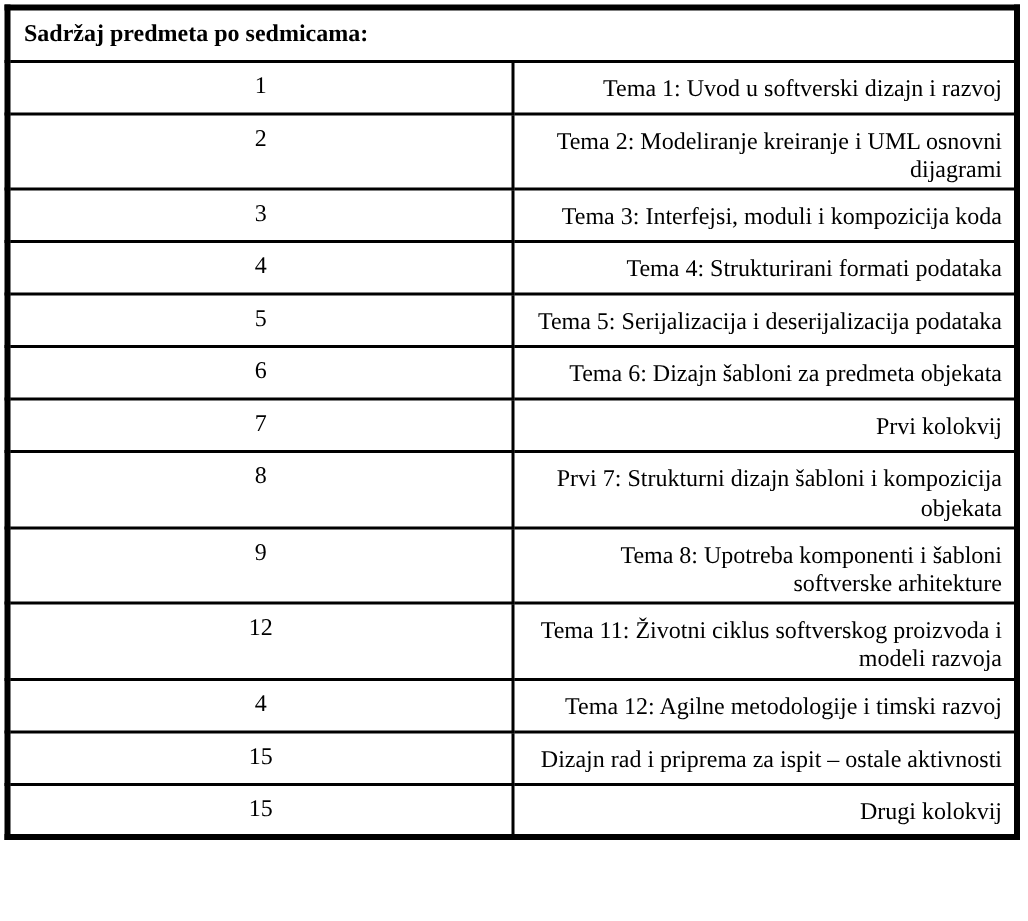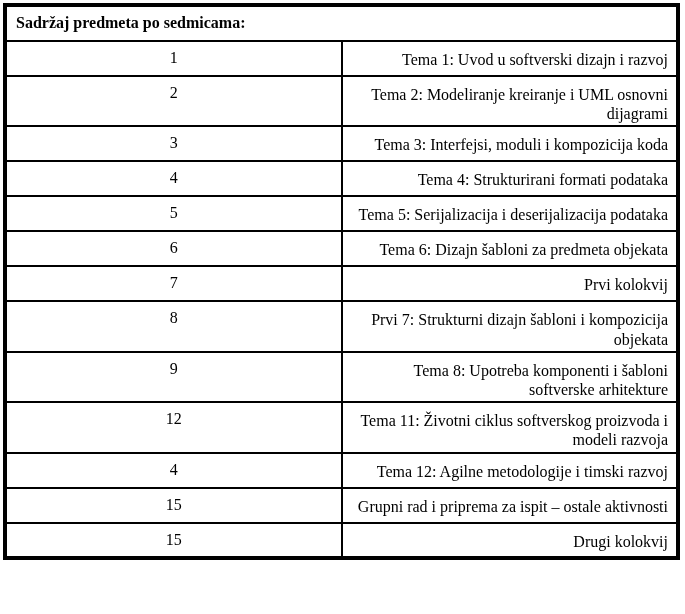--- a/index.html
+++ b/index.html
@@ -104,21 +104,21 @@
       <tr>
         <td class="num-cell">12</td>
         <td class="topic-cell">Tema 11: Životni ciklus softverskog proizvoda i modeli razvoja</td>
       </tr>
       <tr>
         <td class="num-cell">4</td>
         <td class="topic-cell">Tema 12: Agilne metodologije i timski razvoj</td>
       </tr>
       <tr>
         <td class="num-cell">15</td>
-        <td class="topic-cell">Grupni rad i priprema za ispit – ostale aktivnosti</td>
+        <td class="topic-cell">Dizajn rad i priprema za ispit – ostale aktivnosti</td>
       </tr>
       <tr>
         <td class="num-cell">15</td>
         <td class="topic-cell italic indent">Drugi kolokvij</td>
       </tr>
     </tbody>
   </table>
 </div>
 
 </body></html>

